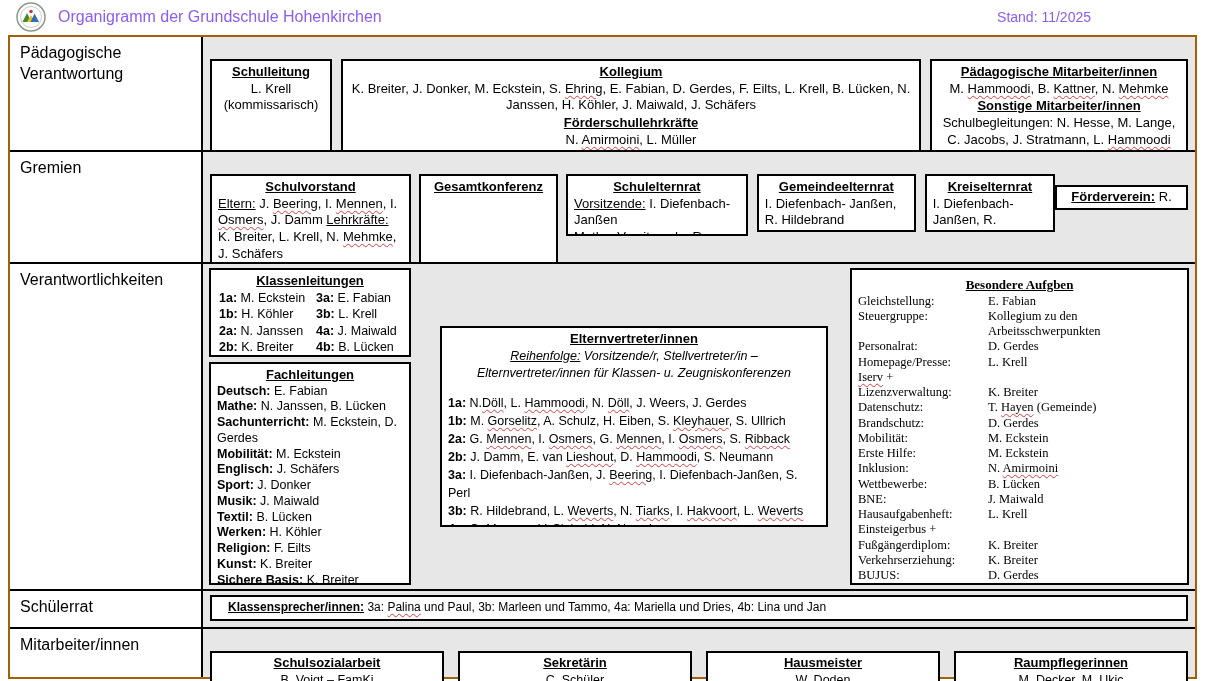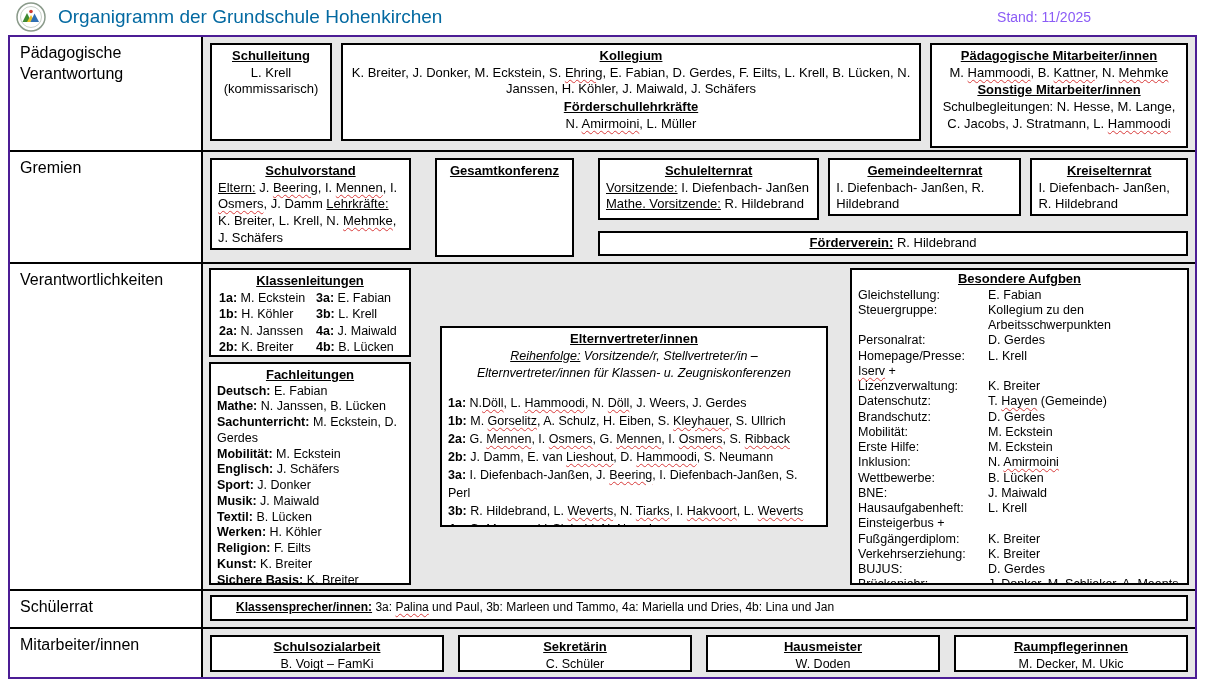--- a/index.html
+++ b/index.html
@@ -4,73 +4,73 @@
 <style>
   * { margin:0; padding:0; box-sizing:border-box; }
   html,body { background:#fff; }
   .page {
     width:1205px; height:681px; position:relative; background:#fff;
     font-family:"Liberation Sans", sans-serif; color:#000; overflow:hidden;
   }
   
   .hdr { height:33px; display:flex; align-items:center; padding:0 18px 0 16px; }
   .hdr .logo { width:30px; height:30px; margin-right:12px; flex:0 0 auto; }
-  .hdr .title { color:#0369a1; font-size:19px; }
+  .hdr .title { color:#8b5cf6; font-size:16px; }
   .hdr .stand { color:#8b5cf6; font-size:14px; margin-left:auto; margin-right:96px; }
   
   .tbl {
     position:absolute; left:8px; top:35px; width:1189px; height:644px;
-    border:2px solid #4c1d95; display:flex; flex-direction:column; background:#e7e7e7;
+    border:2px solid #a16207; display:flex; flex-direction:column; background:#e7e7e7;
   }
   .row { display:flex; border-top:2px solid #000; min-height:0; }
   .row:first-child { border-top:none; }
   .rlabel {
     width:193px; flex:0 0 193px; background:#fff; border-right:2px solid #000;
     padding:6px 8px 0 10px; font-size:16px; line-height:1.3;
   }
-  .rcontent { flex:1; background:#e7e7e7; padding:6px 7px; min-width:0; }
+  .rcontent { flex:1; background:#e7e7e7; padding:22px 7px; min-width:0; }
   
   .box { background:#fff; border:2px solid #000; padding:2px 6px; font-size:13px; line-height:1.3; overflow:hidden; }
   .btitle { font-weight:bold; text-decoration:underline; text-align:center; font-size:13px; line-height:1.35; }
   .ul { text-decoration:underline; }
   .bul { font-weight:bold; text-decoration:underline; }
   .wavy { text-decoration-line:underline; text-decoration-style:wavy; text-decoration-color:#d83b3b; text-decoration-thickness:1px; text-underline-offset:2px; }
   
   .r1 { height:113px; }
   .r1 .rcontent { display:flex; gap:9px; align-items:flex-start; }
   .box-schulleitung { width:122px; height:98px; text-align:center; }
   .box-kollegium { flex:1; height:98px; text-align:center; }
   .box-paedmit { width:258px; height:105px; text-align:center; }
   
   .r2 { height:112px; }
-  .r2 .rcontent { display:flex; gap:24px; align-items:flex-start; }
+  .r2 .rcontent { display:flex; gap:8px; align-items:flex-start; }
   .box-schulvorstand { width:201px; height:92px; }
   .box-gesamtkonferenz { width:139px; height:99px; }
-  .r2col { flex:1; display:flex; flex-direction:column; min-width:0; }
+  .r2col { flex:1; display:flex; flex-direction:row; min-width:0; }
   .r2top { display:flex; gap:9px; align-items:flex-start; }
   .box-schulelternrat { flex:1.45; height:62px; }
   .box-gemeindeelternrat { flex:1.25; height:58px; }
   .box-kreiselternrat { flex:1; height:58px; }
   .box-foerderverein { margin-top:11px; height:25px; text-align:center; padding-top:2px; }
   
   .r3 { height:327px; }
   .r3 .rcontent { display:flex; gap:22px; align-items:center; padding:5px 6px; }
   .r3left { width:202px; flex:0 0 202px; }
   .box-klassenleitungen { height:89px; margin-bottom:5px; }
   .kl-grid { display:grid; grid-template-columns:97px 1fr; padding:0 2px; font-size:12.5px; line-height:1.32; }
   .box-fachleitungen { height:223px; font-size:12.5px; line-height:1.26; }
   .box-elternvertreter { flex:1; height:201px; font-size:12.5px;margin-left:7px; }
   .ev-sub { font-style:italic; text-align:center; font-size:12.5px; line-height:1.4; }
   .ev-items { margin-top:11px; line-height:1.44; }
-  .box-besondere { width:339px; flex:0 0 339px; height:317px; font-size:12.5px; line-height:1.22; padding-top:0; }
+  .box-besondere { width:339px; flex:0 0 339px; height:317px; font-size:12.5px; line-height:1.22; padding-top:6px;font-family:Liberation Serif, serif; }
   .bes-row { display:grid; grid-template-columns:130px 1fr; }
   
   .r4 { height:38px; }
   .r4 .rcontent { padding:4px 7px; }
-  .box-klassensprecher { height:26px; font-size:12px; padding-top:3px; padding-left:24px; }
+  .box-klassensprecher { height:26px; font-size:12px; padding-top:3px; padding-left:16px; }
   
   .r5 { flex:1; }
   .r5 .rcontent { display:flex; gap:14px; align-items:flex-start; }
   .box-staff { flex:1; height:37px; text-align:center; padding:1px 4px; font-size:12.5px; }
 </style>
 </head>
 <body>
 
 <div class="page">
 

